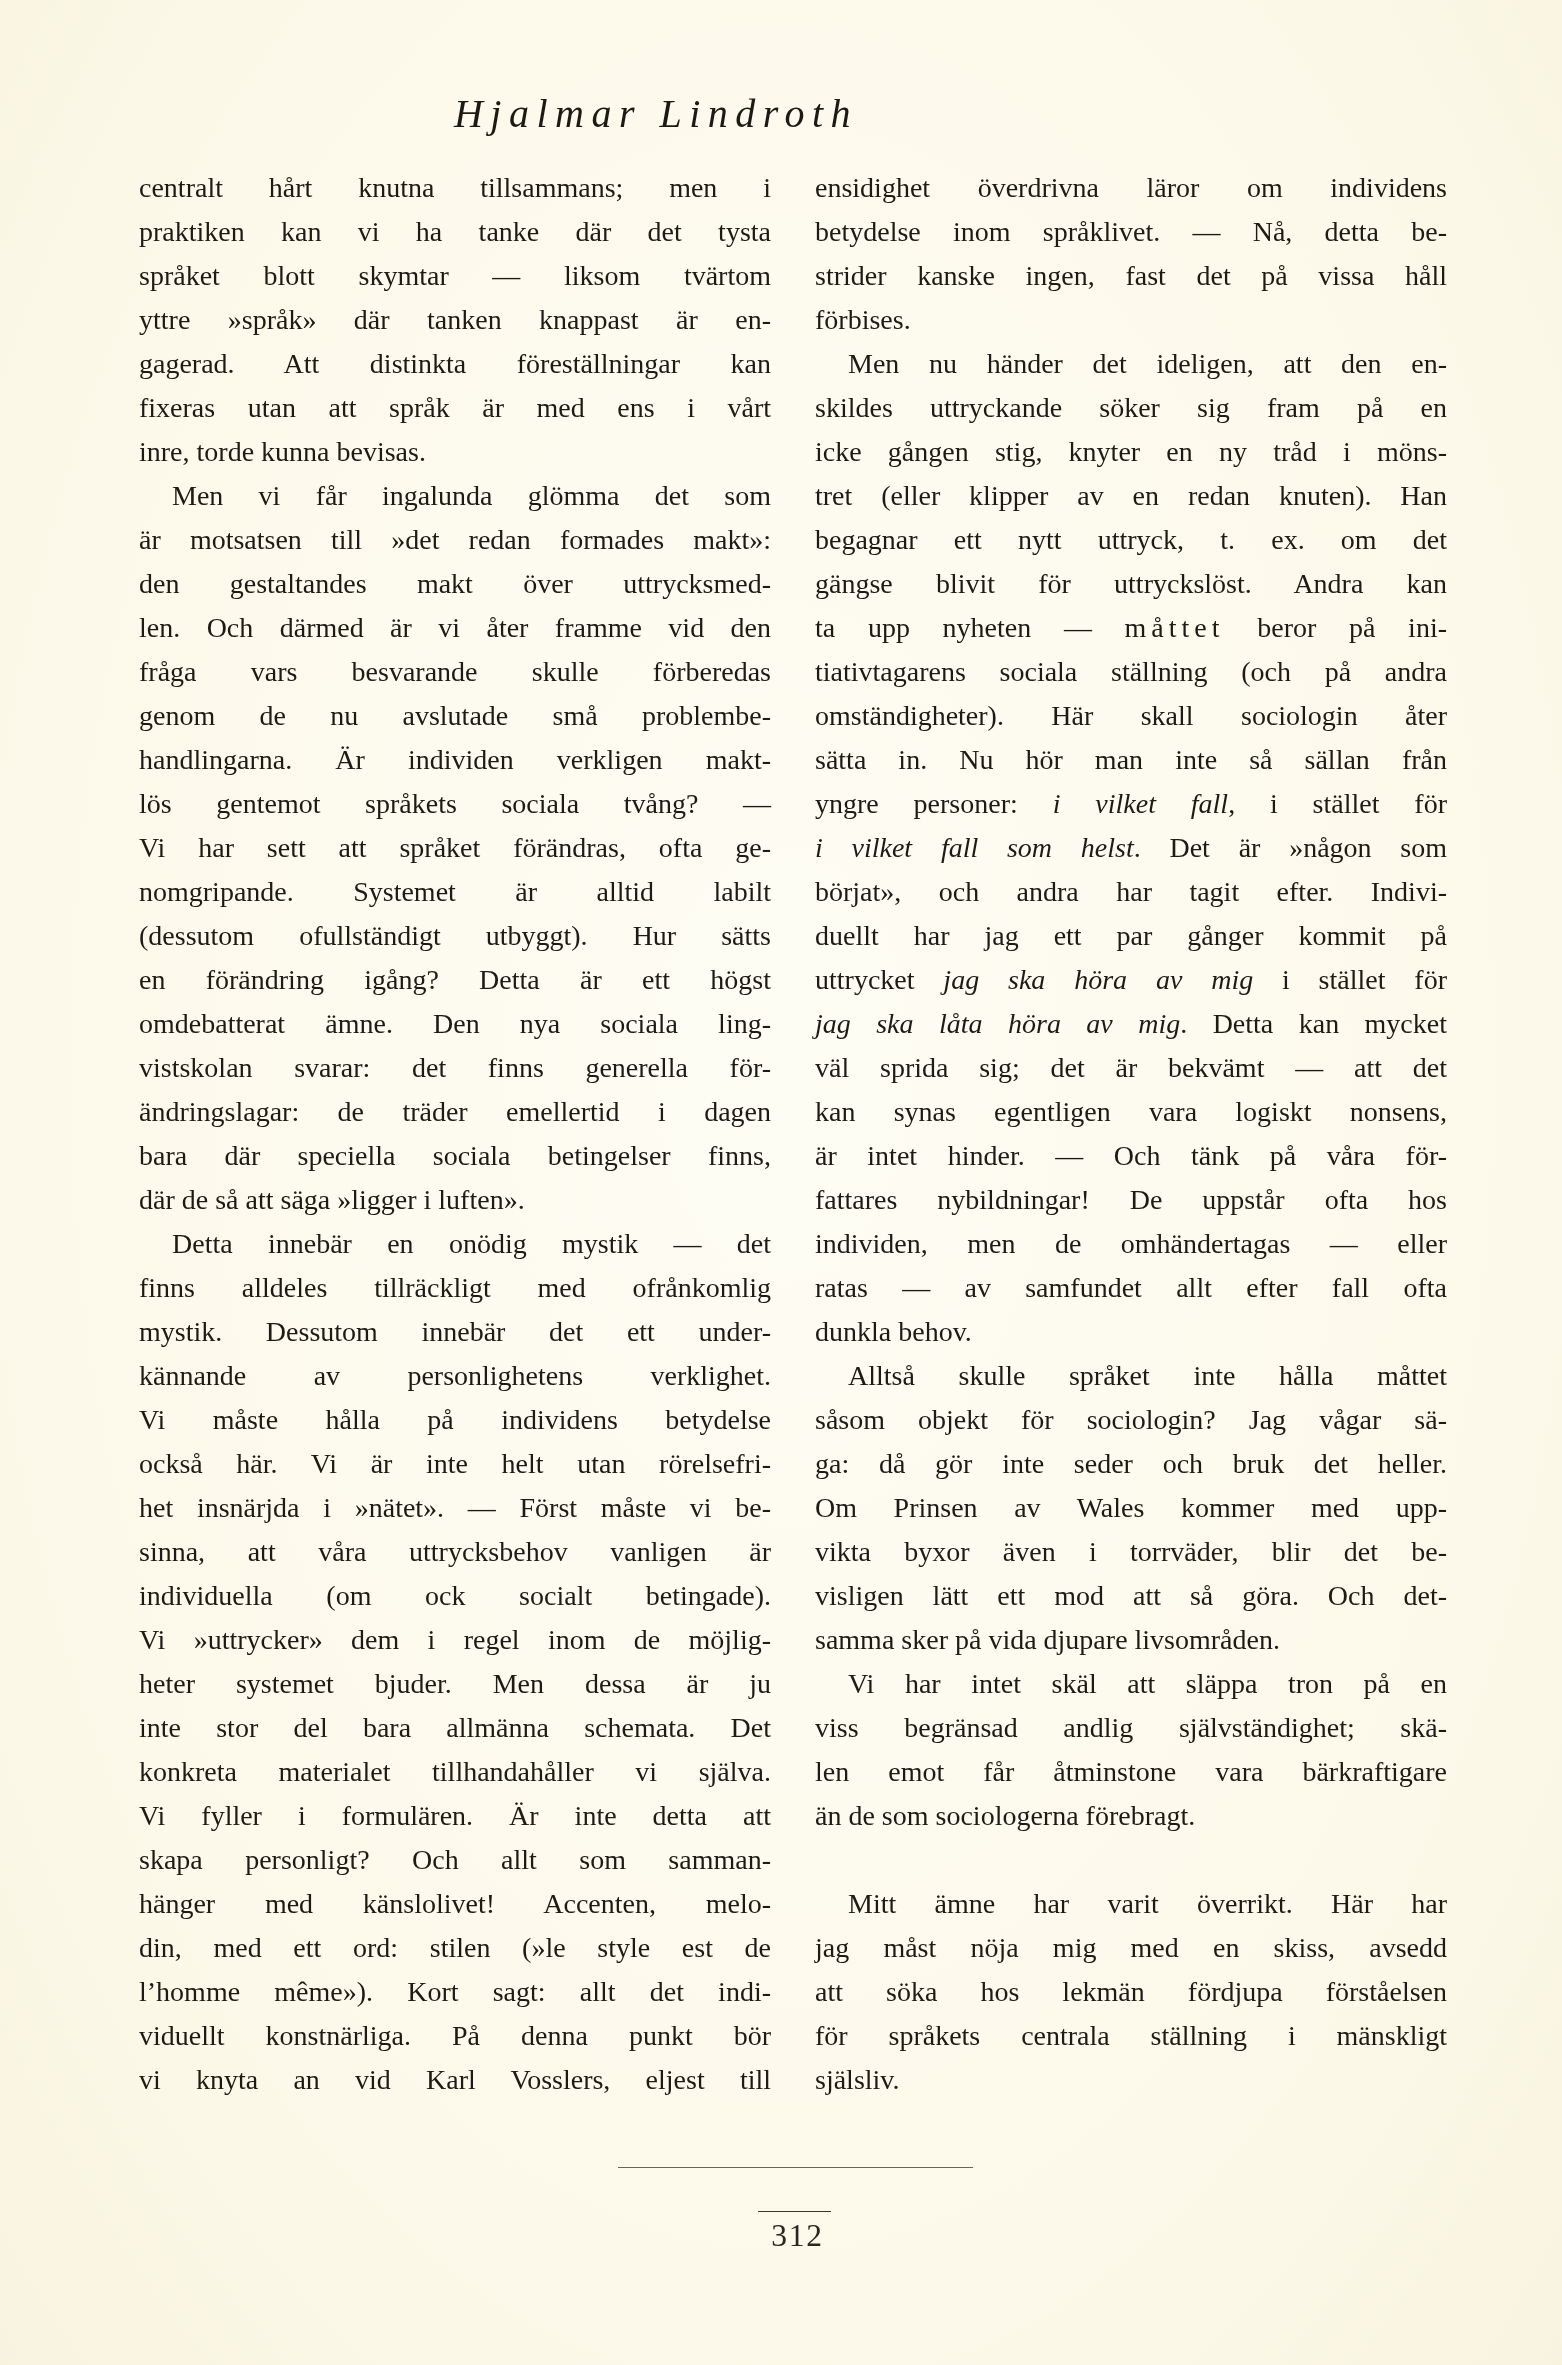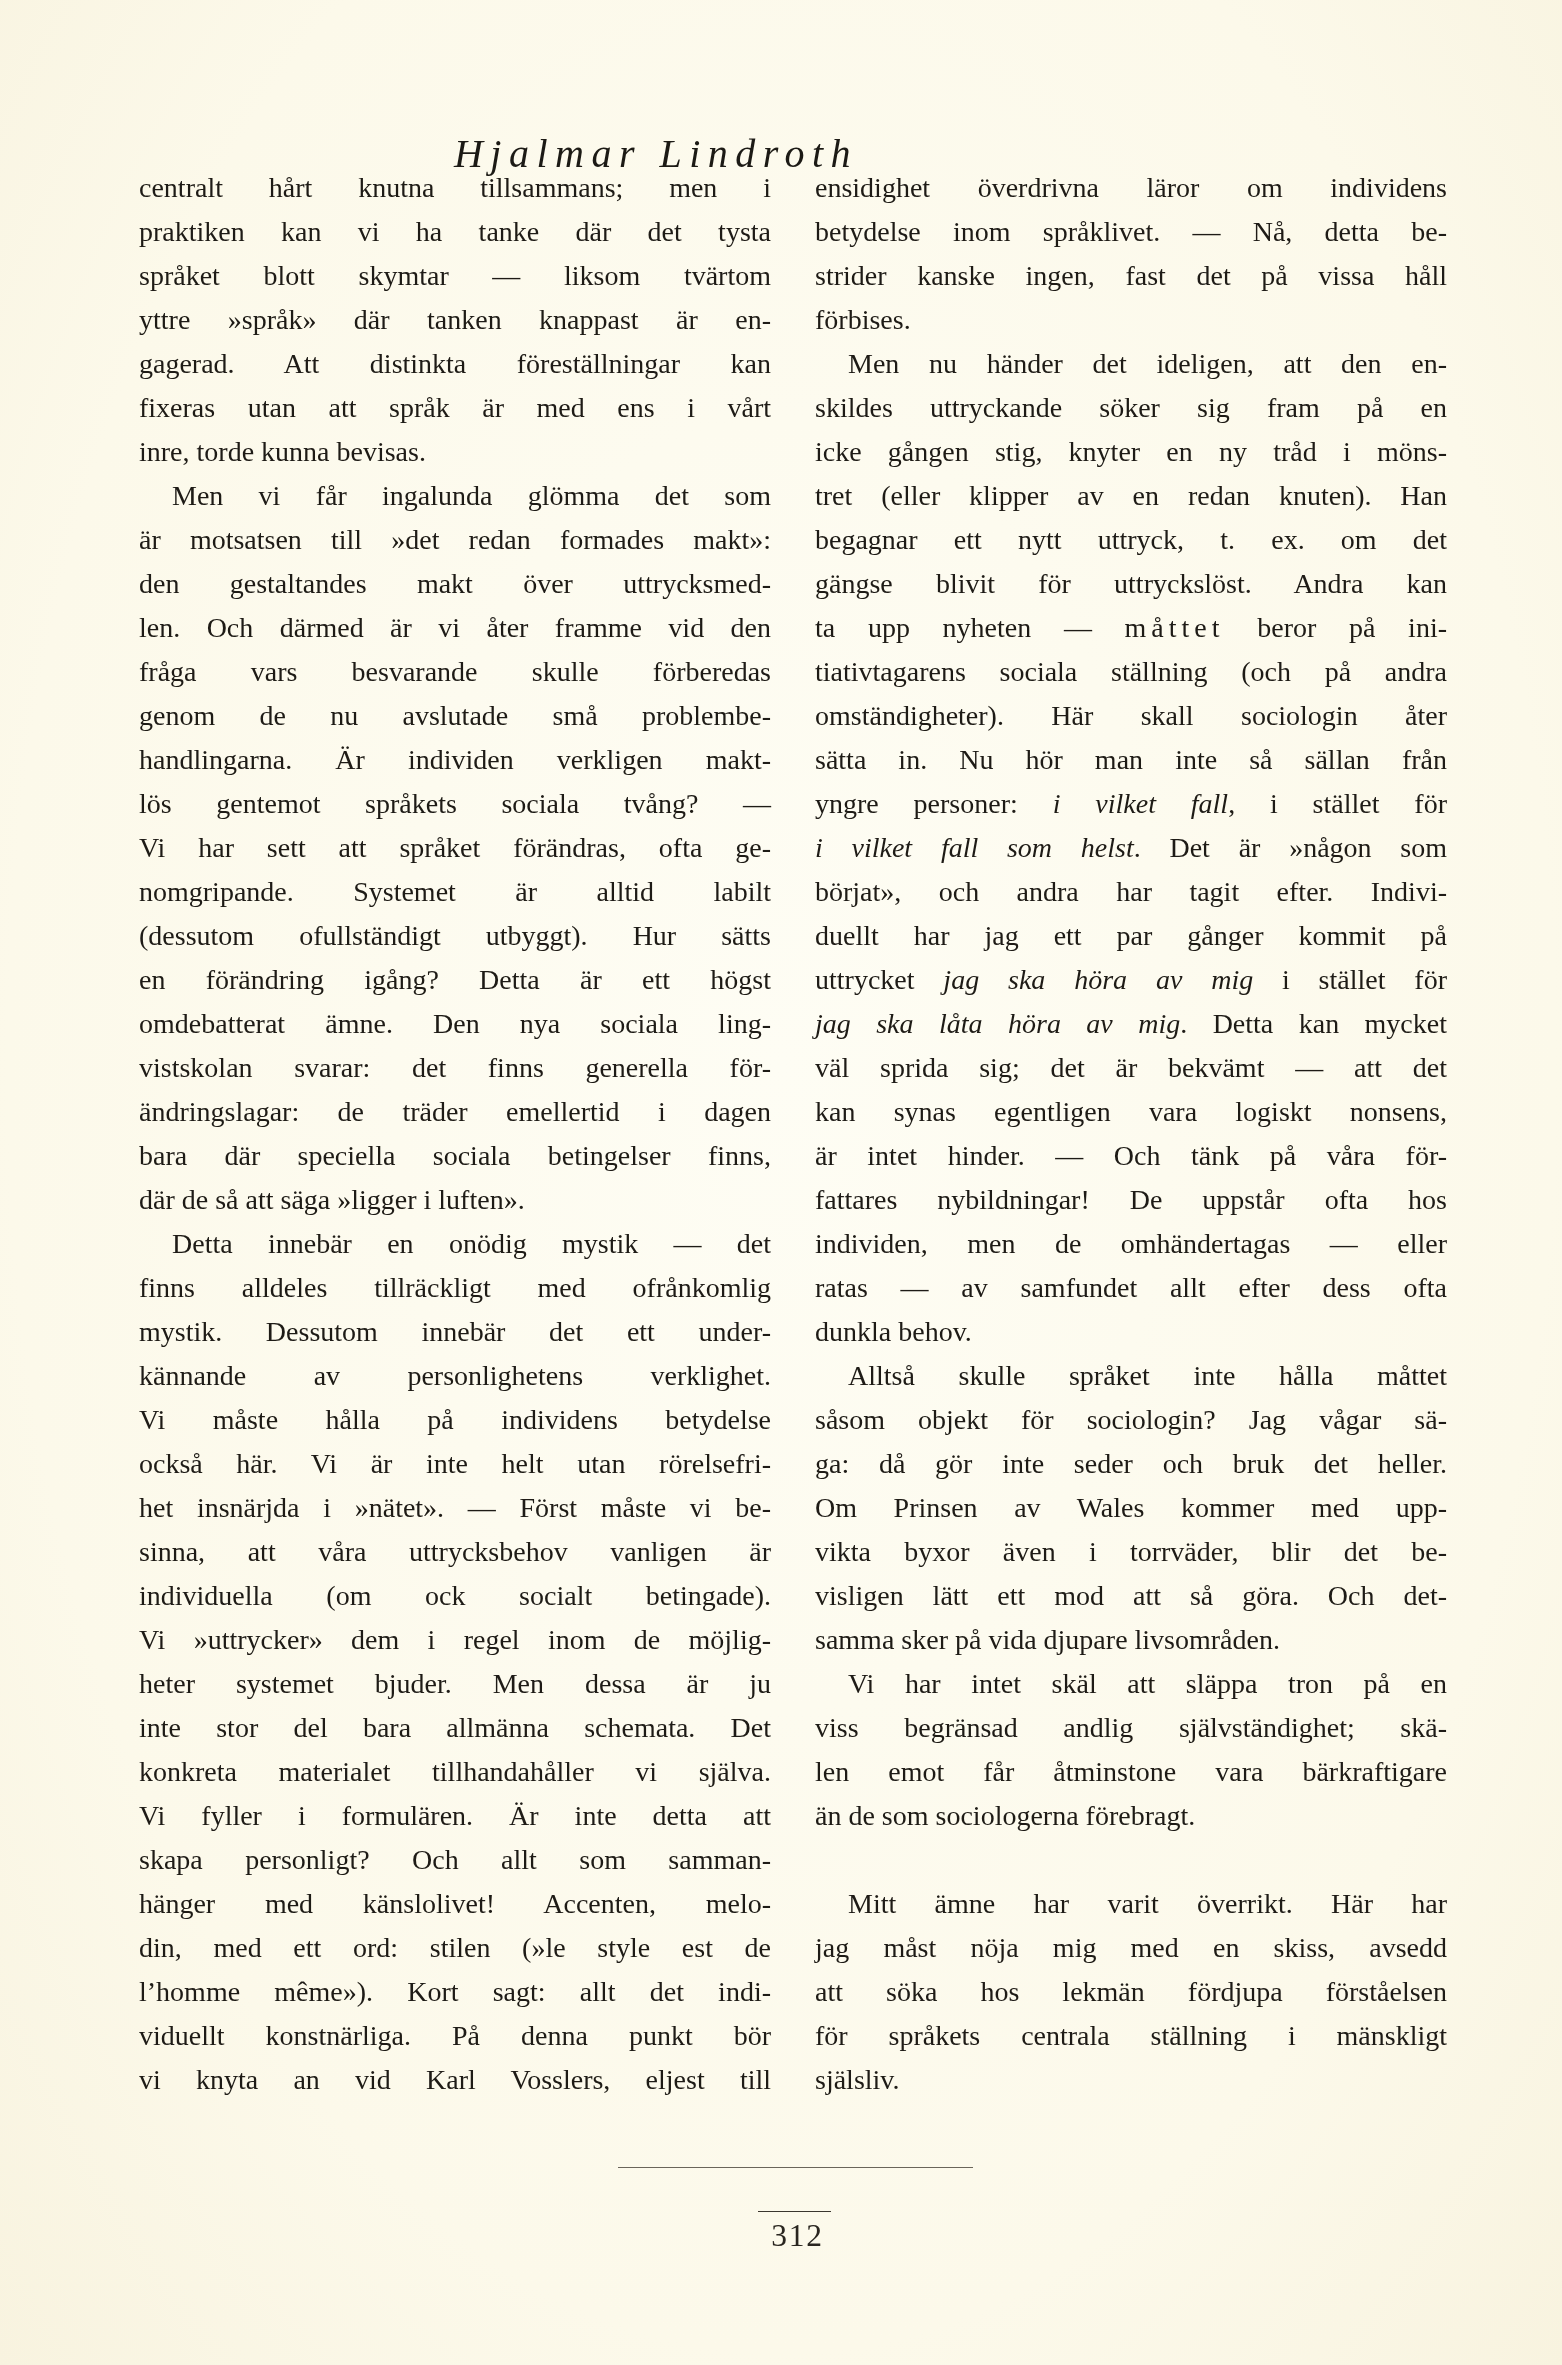--- a/index.html
+++ b/index.html
@@ -26,21 +26,20 @@
     position: absolute;
     top: 90px;
     left: 0;
     width: 1312px;
     text-align: center;
     font-family: "Liberation Serif", "DejaVu Serif", serif;
     font-style: italic;
     font-size: 40px;
     letter-spacing: 7.5px;
     color: #1c1a15;
-    margin-top: 40px;
   }
   .column {
     position: absolute;
     top: 166px;
     width: 632px;
     font-family: "Liberation Serif", "DejaVu Serif", serif;
     font-size: 28px;
     line-height: 44px;
     text-align: justify;
     hyphens: manual;
@@ -173,21 +172,21 @@
       <span class="line"><span class="it">i vilket fall som helst</span><span>. Det är »någon som</span></span>
       <span class="line"><span>börjat», och andra har tagit efter. Indivi-</span></span>
       <span class="line"><span>duellt har jag ett par gånger kommit på</span></span>
       <span class="line"><span>uttrycket </span><span class="it">jag ska höra av mig</span><span> i stället för</span></span>
       <span class="line"><span class="it">jag ska låta höra av mig</span><span>. Detta kan mycket</span></span>
       <span class="line"><span>väl sprida sig; det är bekvämt — att det</span></span>
       <span class="line"><span>kan synas egentligen vara logiskt nonsens,</span></span>
       <span class="line"><span>är intet hinder. — Och tänk på våra för-</span></span>
       <span class="line"><span>fattares nybildningar! De uppstår ofta hos</span></span>
       <span class="line"><span>individen, men de omhändertagas — eller</span></span>
-      <span class="line"><span>ratas — av samfundet allt efter dess ofta</span></span>
+      <span class="line"><span>ratas — av samfundet allt efter fall ofta</span></span>
       <span class="line last"><span>dunkla behov.</span></span>
       <span class="line indent"><span>Alltså skulle språket inte hålla måttet</span></span>
       <span class="line"><span>såsom objekt för sociologin? Jag vågar sä-</span></span>
       <span class="line"><span>ga: då gör inte seder och bruk det heller.</span></span>
       <span class="line"><span>Om Prinsen av Wales kommer med upp-</span></span>
       <span class="line"><span>vikta byxor även i torrväder, blir det be-</span></span>
       <span class="line"><span>visligen lätt ett mod att så göra. Och det-</span></span>
       <span class="line last"><span>samma sker på vida djupare livsområden.</span></span>
       <span class="line indent"><span>Vi har intet skäl att släppa tron på en</span></span>
       <span class="line"><span>viss begränsad andlig självständighet; skä-</span></span>

